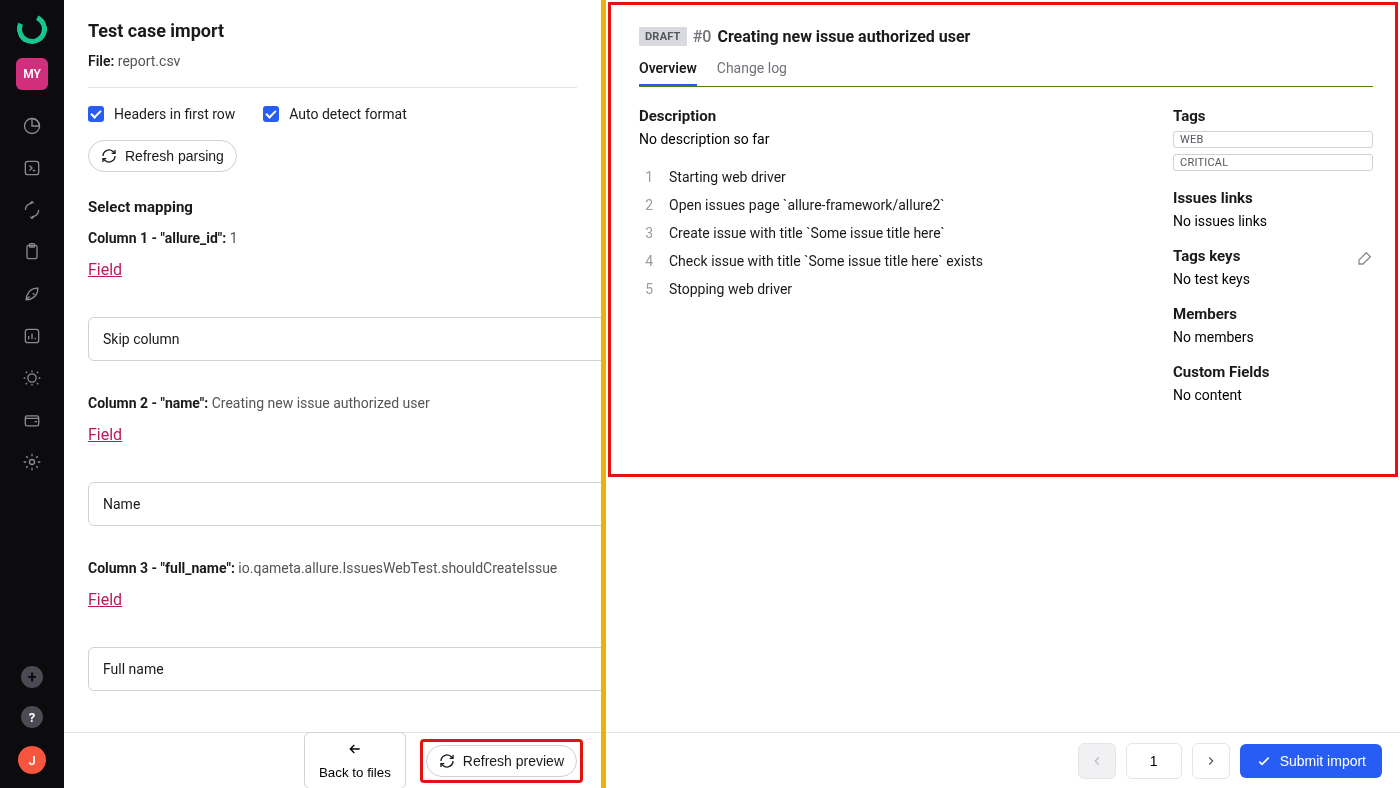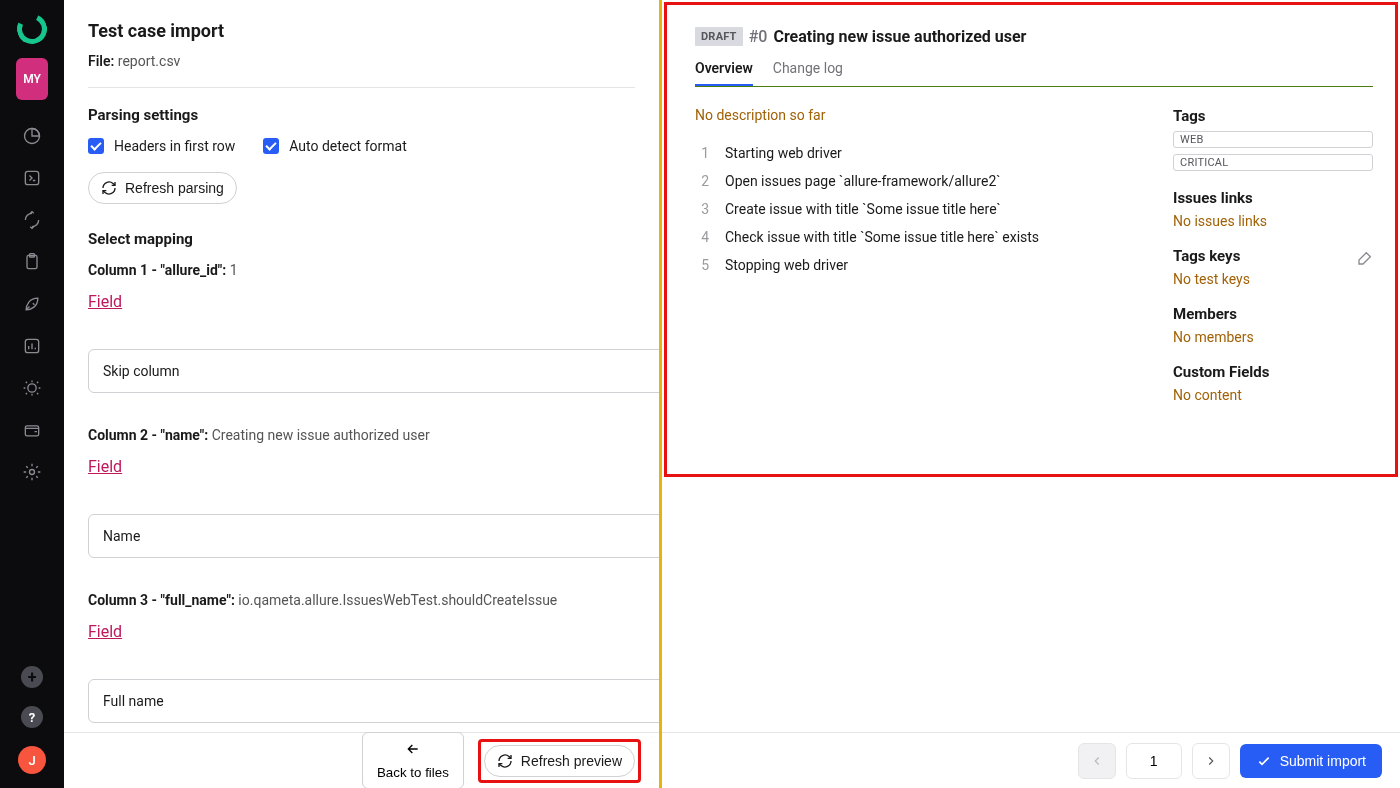--- a/index.html
+++ b/index.html
@@ -2,32 +2,32 @@
 <html><head>
   <meta charset="utf-8">
   <style>
     * { box-sizing: border-box; margin: 0; padding: 0; }
     body { font-family: -apple-system, BlinkMacSystemFont, "Segoe UI", Roboto, Helvetica, Arial, sans-serif; font-size: 14px; color: #1a1a1a; background: #fff; width: 1400px; height: 788px; overflow: hidden; }
     .layout { display: flex; height: 100%; }
 
     
     .sidebar { width: 64px; background: #0c0c0f; display: flex; flex-direction: column; align-items: center; padding-top: 14px; gap: 14px; flex-shrink: 0; }
     .logo { width: 30px; height: 30px; border: 5px solid #16c68e; border-radius: 50%; border-top-color: transparent; transform: rotate(-20deg); position: relative; }
-    .my-badge { width: 32px; height: 42px; background: #d12f7d; border-radius: 6px; color: #fff; font-size: 12px; font-weight: 600; display: flex; align-items: center; justify-content: center; }
+    .my-badge { width: 32px; height: 32px; background: #d12f7d; border-radius: 6px; color: #fff; font-size: 12px; font-weight: 600; display: flex; align-items: center; justify-content: center; }
     .nav-icons { display: flex; flex-direction: column; gap: 22px; margin-top: 12px; }
     .nav-icon { width: 20px; height: 20px; color: #8a8a92; cursor: pointer; display: flex; align-items: center; justify-content: center;}
     .nav-icon svg { width: 20px; height: 20px; stroke: currentColor; fill: none; stroke-width: 1.6; }
     .sidebar-bottom { margin-top: auto; display: flex; flex-direction: column; gap: 18px; align-items: center; padding-bottom: 14px;}
     .plus-icon { width: 22px; height: 22px; border-radius: 50%; background: #4a4a52; color: #0c0c0f; display:flex; align-items:center; justify-content:center; font-size:16px; font-weight:700;}
     .help-icon { width: 22px; height: 22px; border-radius: 50%; background: #4a4a52; color: #fff; display:flex; align-items:center; justify-content:center; font-size:13px; font-weight:700;}
     .avatar { width: 28px; height: 28px; border-radius: 50%; background: #f7553d; color: #fff; display: flex; align-items: center; justify-content: center; font-size: 13px; font-weight:600; }
 
     
     .main { flex: 1; display: flex; min-width: 0; }
-    .left-panel { width: 598px; display: flex; flex-direction: column; border-right: 3px solid #eab308; }
+    .left-panel { width: 542px; display: flex; flex-direction: column; border-right: 5px solid #eab308; }
     .left-scroll { padding: 20px 24px 0 24px; flex: 1; overflow: auto; }
     .page-title { font-size: 18px; font-weight: 700; margin-bottom: 12px; }
     .file-row { font-size: 14px; color: #555; margin-bottom: 18px; }
     .file-row .lbl { color: #1a1a1a; font-weight: 600; }
     hr.sep { border: none; border-top: 1px solid #e5e5e5; margin-bottom: 18px; }
     .section-title { font-size: 15px; font-weight: 700; margin-bottom: 14px; }
     .checks { display: flex; gap: 28px; align-items: center; margin-bottom: 18px;}
     .check { display: flex; align-items: center; gap: 10px; }
     .cbx { width: 16px; height: 16px; border-radius: 3px; background: #275df4; position: relative; }
     .cbx::after { content: ""; position: absolute; left: 5px; top: 1.5px; width: 4px; height: 8px; border: solid #fff; border-width: 0 2px 2px 0; transform: rotate(45deg); }
@@ -53,21 +53,21 @@
     .draft-badge { background: #d9dadf; color: #56565e; font-size: 11px; font-weight:700; padding: 3px 6px; border-radius: 1px; letter-spacing: .02em;}
     .tc-id { color: #727279; font-size: 16px; font-weight:500;}
     .tc-title { font-size: 16px; font-weight: 700; }
     .tabs { display:flex; gap: 20px; border-bottom: 1px solid #4d7c0f; margin-bottom: 20px;}
     .tab { padding-bottom: 8px; color:#727279; cursor:pointer; border-bottom: 2px solid transparent; }
     .tab.active { color:#1a1a1a; font-weight:600; border-bottom-color:#275df4; }
     .preview-body { display:flex; gap: 30px; }
     .preview-left { flex:1; }
     .preview-right { width: 200px; }
     .p-section-title { font-size: 15px; font-weight: 700; margin-bottom: 6px;}
-    .muted { color: #a16207; font-size: 14px; }
+    .muted { color: #000000; font-size: 14px; }
     .steps { margin-top: 22px; display:flex; flex-direction:column; gap: 12px;}
     .step { display:flex; gap: 16px; font-size:14px;}
     .step .num { color:#9a9aa0; width: 14px; text-align:right;}
     .r-block { margin-bottom: 18px; }
     .tags { display:flex; gap:6px; margin-top:6px;flex-direction:column;}
     .tag { border:1px solid #d0d0d5; border-radius:3px; padding: 1px 6px; font-size: 11px; color:#56565e; letter-spacing:.02em;}
     .r-title-row { display:flex; align-items:center; justify-content:space-between;}
     .edit-ic { color:#8a8a92; cursor:pointer;}
 
     .right-footer { margin-top:auto; border-top:1px solid #e5e5e5; height:56px; display:flex; align-items:center; justify-content:flex-end; padding: 0 18px; gap:10px;}
@@ -152,21 +152,20 @@
   <div class="main">
 
     <div class="left-panel">
       <div class="left-scroll">
         <h1 class="page-title">Test case import</h1>
         <div class="file-row">
           <span class="lbl">File:</span>
           <span>report.csv</span>
         </div>
         <hr class="sep">
-        <div class="section-title">Parsing settings</div>
         <div class="checks">
           <label class="check">
             <span class="cbx"></span>
             <span>Headers in first row</span>
           </label>
           <label class="check">
             <span class="cbx"></span>
             <span>Auto detect format</span>
           </label>
         </div>
@@ -245,20 +244,21 @@
           <span class="draft-badge">DRAFT</span>
           <span class="tc-id">#0</span>
           <span class="tc-title">Creating new issue authorized user</span>
         </div>
         <div class="tabs">
           <div class="tab active">Overview</div>
           <div class="tab">Change log</div>
         </div>
         <div class="preview-body">
           <div class="preview-left">
+            <div class="p-section-title">Description</div>
             <div class="muted">No description so far</div>
             <div class="steps">
               <div class="step">
                   <span class="num">1</span>
                   <span>Starting web driver</span>
                 </div>
               <div class="step">
                   <span class="num">2</span>
                   <span>Open issues page `allure-framework/allure2`</span>
                 </div>

